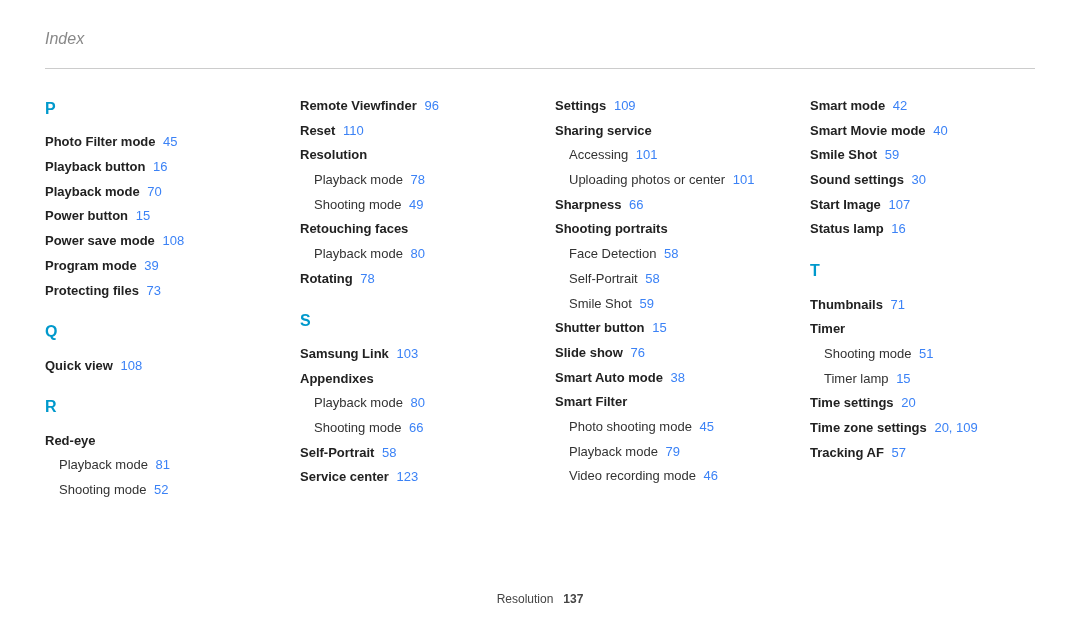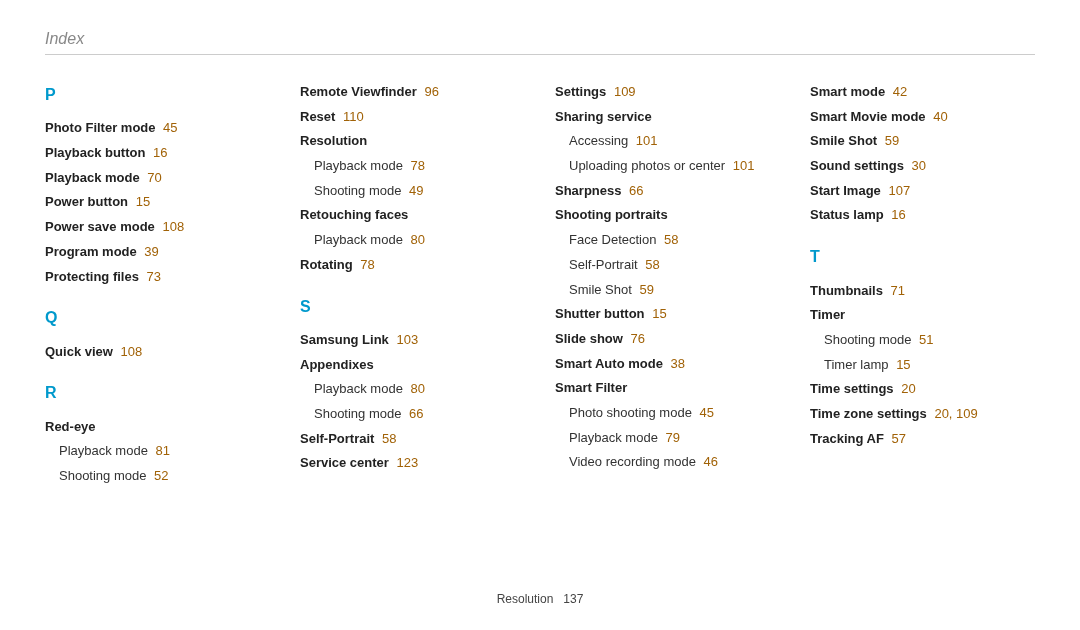--- a/index.html
+++ b/index.html
@@ -11,21 +11,21 @@
       font-family: -apple-system, BlinkMacSystemFont, "Segoe UI", Arial, sans-serif;
       width: 1080px;
       height: 630px;
       background: #fff;
       color: #333;
       position: relative;
       padding: 30px 45px 0 45px;
     }
     .header {
       border-bottom: 1px solid #ccc;
-      padding-bottom: 6px;
+      padding-bottom: 20px;
       margin-bottom: 25px;
     }
     .header-title {
       color: #888;
       font-size: 16px;
       font-style: italic;
       font-weight: 400;
     }
     .columns {
       display: flex;
@@ -48,39 +48,39 @@
     }
     .entry {
       margin-bottom: 0;
     }
     .entry-main {
       font-weight: 700;
       color: #222;
     }
     .entry-page {
       font-weight: 400;
-      color: #a16207;
+      color: #3b82f6;
       margin-left: 4px;
     }
     .sub-entry {
       margin-left: 14px;
       color: #333;
       font-weight: 400;
     }
     .footer {
       position: absolute;
       bottom: 24px;
       left: 0;
       width: 100%;
       text-align: center;
       font-size: 12px;
       color: #444;
     }
     .footer-page {
-      font-weight: 400;
+      font-weight: 700;
     }
   </style>
 </head>
 <body>
 
 <div class="header">
   <div class="header-title">Index</div>
 </div>
 
 <div class="columns">

